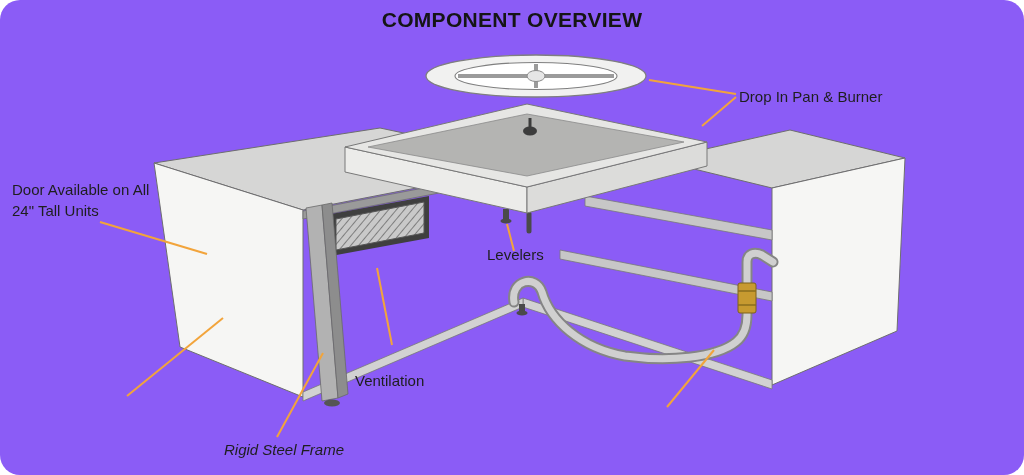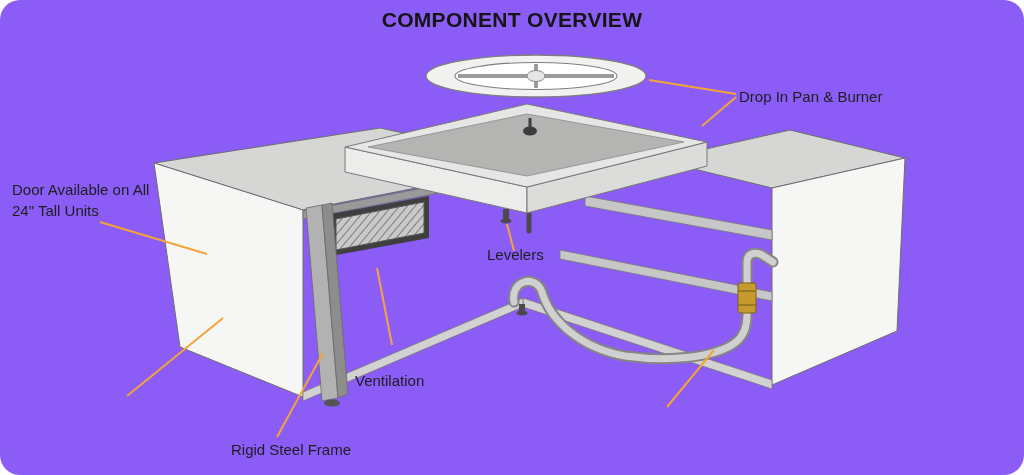--- a/index.html
+++ b/index.html
@@ -22,21 +22,21 @@
     position:absolute;
     font-size:15px;line-height:1.42;
     color:#1e1e1e;
     white-space:pre-line;
   }
   .lbl-drop{left:739px;top:86px;}
   .lbl-door{left:12px;top:179px;}
   .lbl-levelers{left:487px;top:244px;}
   .lbl-ventilation{left:355px;top:347px;margin-top:23px;}
   .lbl-hardi{left:57px;top:398px;}
-  .lbl-rigid{left:231px;top:439px;}
+  .lbl-rigid{left:224px;top:439px;font-style:italic;}
   .lbl-gas{left:597px;top:411px;}
 </style>
 </head>
 <body>
 
 <div class="page">
 
   <h1 class="title">COMPONENT OVERVIEW</h1>
 
   <svg class="diagram" width="1024" height="475" viewBox="0 0 1024 475">

